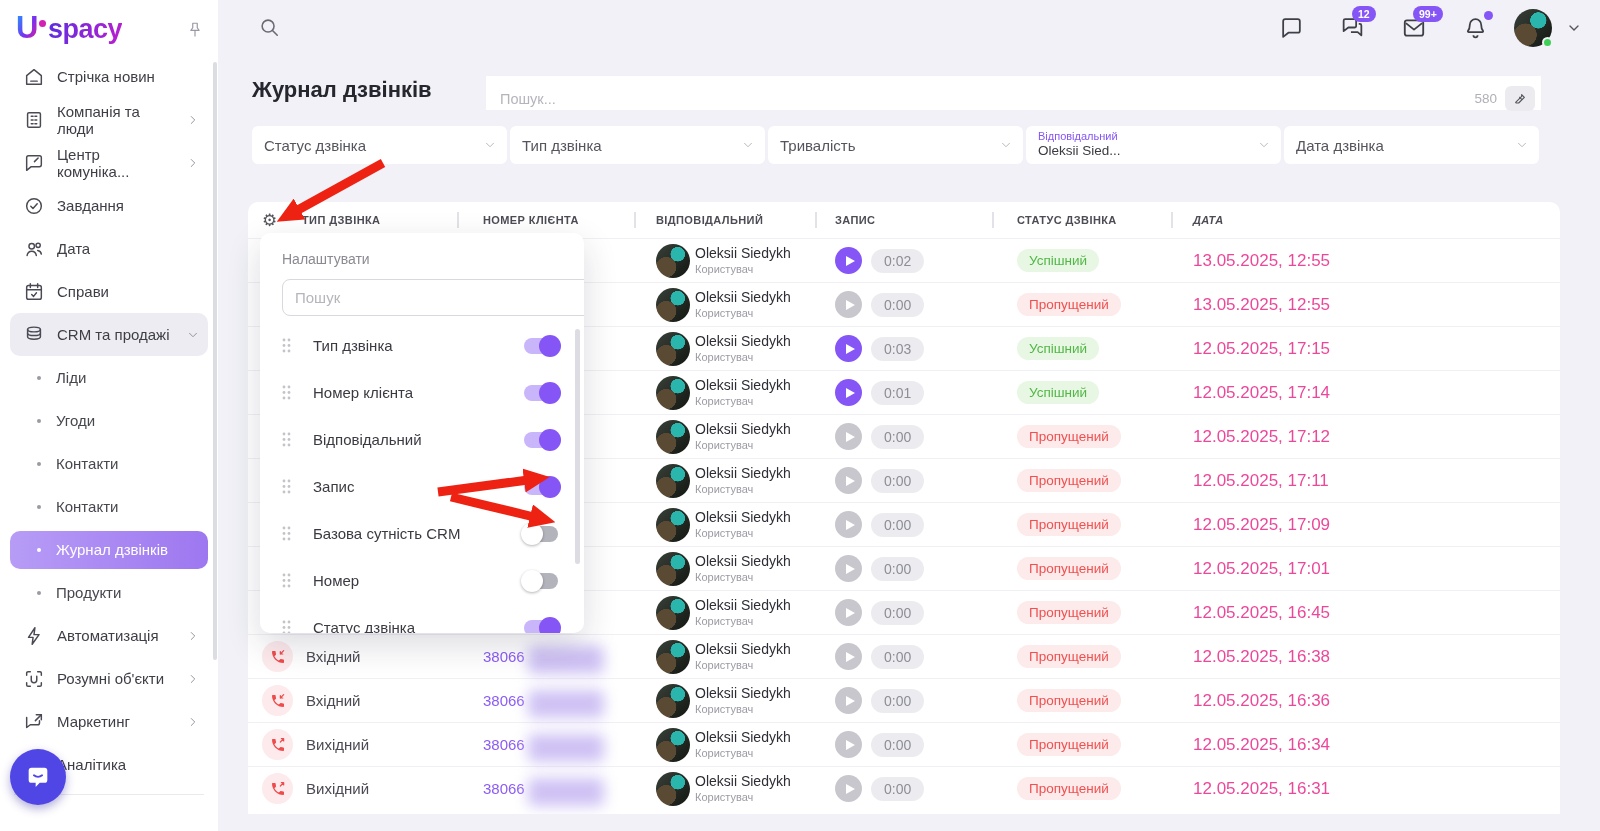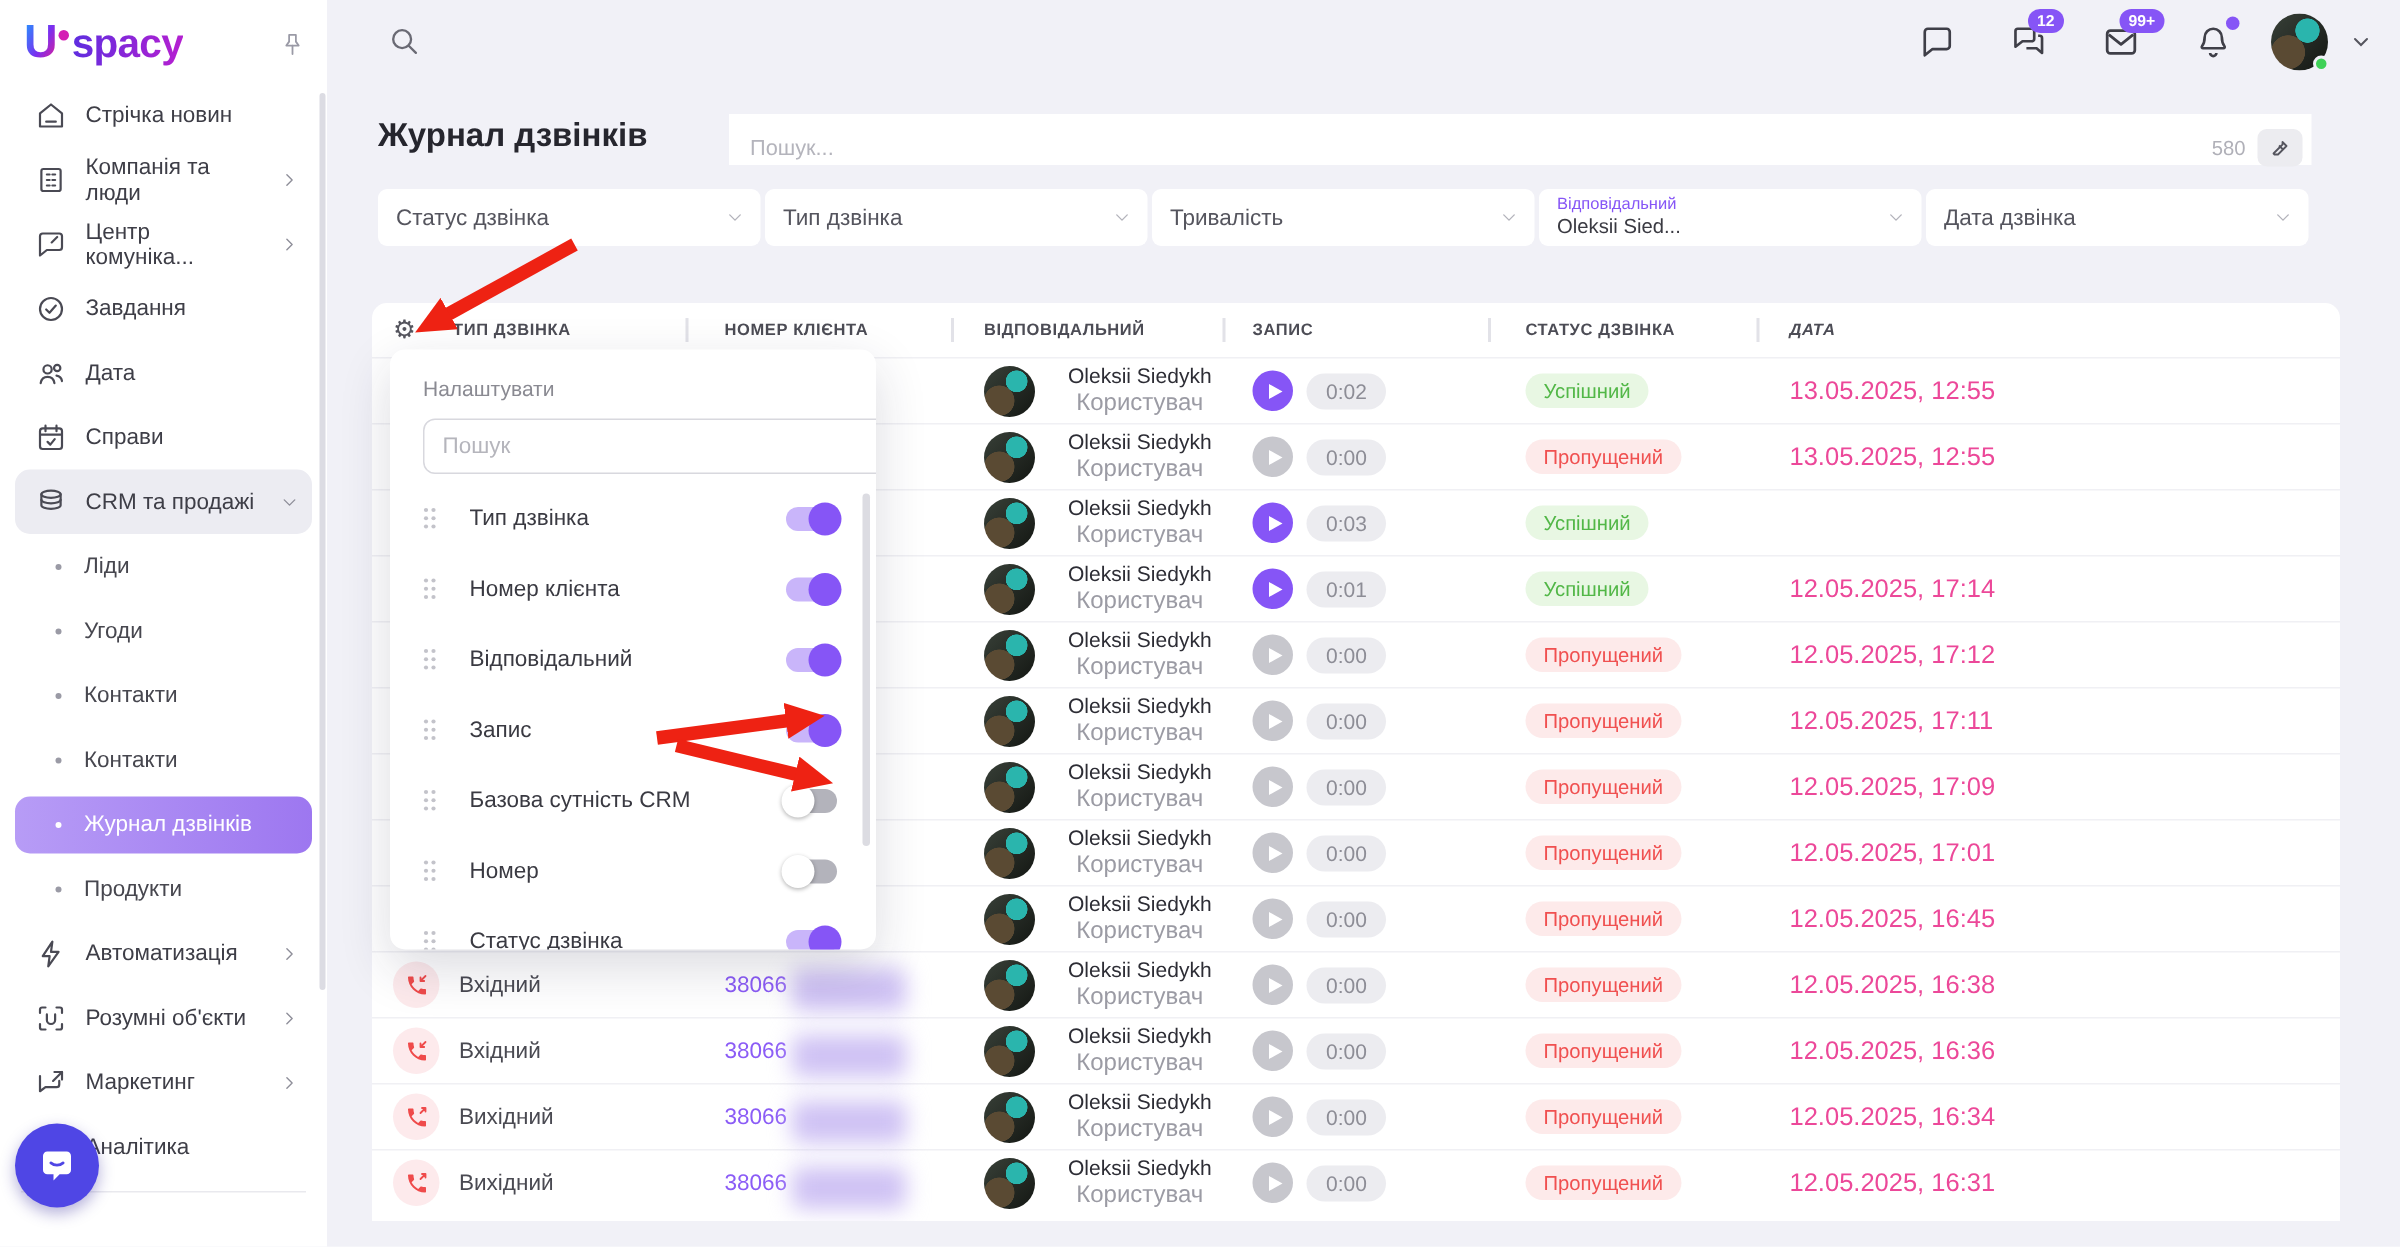--- a/index.html
+++ b/index.html
@@ -70,25 +70,25 @@
   .gear{font-family:"DejaVu Sans",sans-serif;font-size:17px;color:#55555e;position:absolute;left:14px;top:50%;transform:translateY(-50%);cursor:pointer;}
   .h1{padding-left:54px;}.h2{padding-left:26px;}.h3{padding-left:22px;}.h4{padding-left:20px;}.h5{padding-left:25px;}.h6{padding-left:22px;font-style:italic;}
   .trow{display:grid;grid-template-columns:209px 177px 181px 177px 179px 1fr;height:44px;align-items:center;border-top:1px solid #f0f0f4;}
   .cell{display:flex;align-items:center;height:100%;}
   .c1{padding-left:14px;gap:13px;}
   .callicon{width:31px;height:31px;border-radius:50%;background:#fdeaec;display:flex;align-items:center;justify-content:center;color:#ef4b4b;flex:0 0 31px;}
   .calltype{font-size:15px;color:#4a4a52;}
   .c2{padding-left:26px;}
   .num{color:var(--link);font-size:15px;cursor:pointer;}
   .redact{width:76px;height:28px;margin:6px 0 0 3px;background:#cfc2f4;filter:blur(7px);border-radius:5px;}
-  .c3{padding-left:22px;gap:22px;}
+  .c3{padding-left:22px;gap:5px;}
   .rphoto{width:34px;height:34px;flex:0 0 34px;}
   .who{display:flex;flex-direction:column;line-height:1.3;}
   .who .name{font-size:14px;color:#2d2d35;}
-  .who .role{font-size:16px;color:#9b9ba4;text-align:center;}
+  .who .role{font-size:11px;color:#9b9ba4;}
   .c4{padding-left:20px;gap:9px;}
   .play{width:27px;height:27px;border-radius:50%;background:#c7c7cd;display:flex;align-items:center;justify-content:center;cursor:pointer;flex:0 0 27px;}
   .play.on{background:var(--accent);}
   .play::after{content:"";border-left:9px solid #fff;border-top:5.5px solid transparent;border-bottom:5.5px solid transparent;margin-left:3px;}
   .dur{background:#ececf0;color:#8d8d96;font-size:14px;border-radius:14px;padding:4px 13px;}
   .c5{padding-left:25px;}
   .stbadge{font-size:13.5px;border-radius:12px;padding:4px 12px;}
   .stbadge.success{background:var(--success-bg);color:var(--success-text);}
   .stbadge.missed{background:var(--missed-bg);color:var(--missed-text);}
   .c6{padding-left:22px;font-size:17px;color:#ec4899;}
@@ -495,20 +495,23 @@
       <span class="role">Користувач</span>
     </span>
   </div>
   <div class="cell c4">
     <span class="play on"></span>
     <span class="dur">0:03</span>
   </div>
   <div class="cell c5">
           <span class="stbadge success">Успішний</span>
         </div>
+  <div class="cell c6">
+          <span>12.05.2025, 17:15</span>
+        </div>
 </div>
       <div class="trow">
   <div class="cell c1">
   </div>
   <div class="cell c2">
   </div>
   <div class="cell c3">
     <span class="photo rphoto"></span>
     <span class="who">
       <span class="name">Oleksii Siedykh</span>

